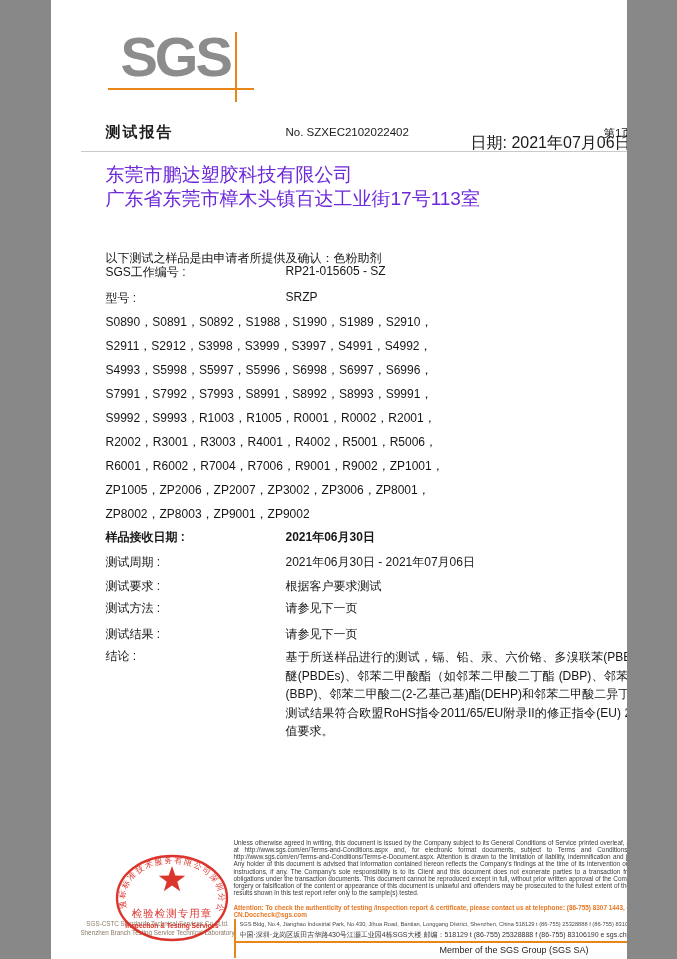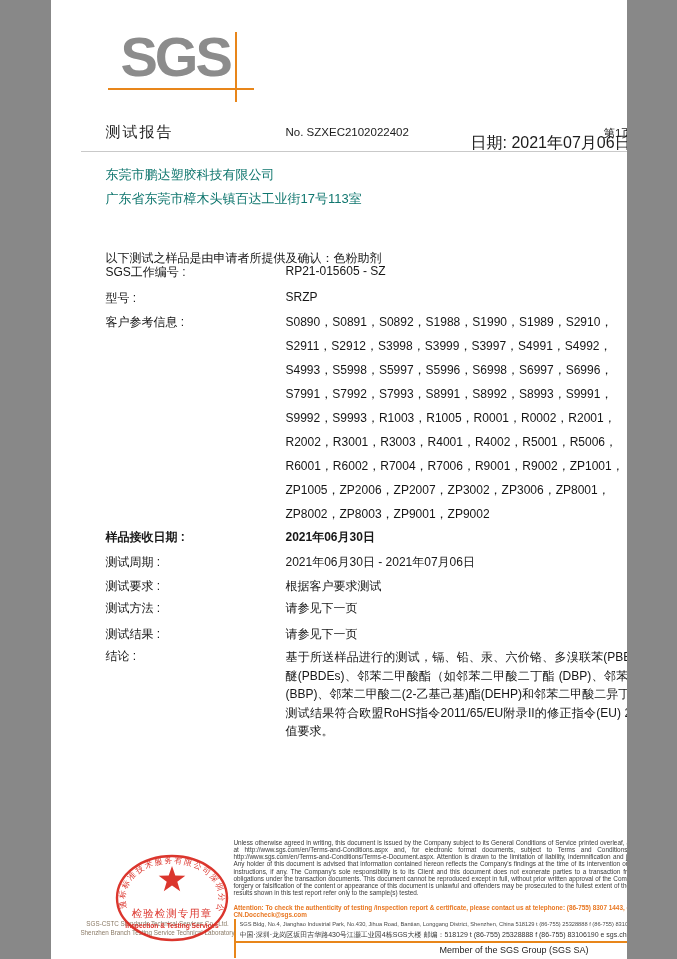--- a/index.html
+++ b/index.html
@@ -10,29 +10,29 @@
     font-family:"Liberation Sans", sans-serif; color:#1c1c1c;
   }
   
   .logo {
     position:absolute; left:70px; top:24px;
     font-size:56px; font-weight:bold; letter-spacing:-3px; color:#8c8c8c;
   }
   .logo-hline { position:absolute; left:57px; top:88px; width:146px; height:2px; background:#e8861a; }
   .logo-vline { position:absolute; left:184px; top:32px; width:2px; height:70px; background:#e8861a; }
   .title-row { position:absolute; left:0; top:123px; width:677px; height:22px; }
-  .doc-title { position:absolute; left:55px; top:0; font-size:15px; font-weight:normal; letter-spacing:2px; }
+  .doc-title { position:absolute; left:55px; top:0; font-size:15px; font-weight:bold; letter-spacing:2px; }
   .report-no { position:absolute; left:235px; top:3px; font-size:11.5px; }
   .report-date { position:absolute; left:420px; top:10px; font-size:16px; }
   .report-page { position:absolute; left:553px; top:3px; font-size:11.5px; }
   .header-rule { position:absolute; left:30px; top:151px; width:618px; height:1px; background:#c9c9c9; }
   .tiny-mark { position:absolute; left:598px; top:138px; width:11px; height:8px; opacity:.8;
     background:linear-gradient(90deg,#a33 0 2px,#fff 2px 3px,#2a4d8f 3px 5px,#7fb6c4 5px 6px,#a33 6px 8px,#49507a 8px 11px); }
   
-  .applicant { position:absolute; left:55px; top:163px; font-size:13px; line-height:24px; color:#0f766e; }
+  .applicant { position:absolute; left:55px; top:163px; font-size:19px; line-height:24px; color:#6d28d9; }
   
   .statement { position:absolute; left:55px; top:250px; font-size:12px; color:#161616; }
   .fields { position:absolute; left:55px; top:264px; width:597px; }
   .frow { display:flex; align-items:flex-start; font-size:12px; }
   .frow .lbl { width:180px; flex:0 0 180px; color:#161616; }
   .frow .val { flex:1; color:#161616; }
   .pre { white-space:pre-line; }
   .r1 { margin-bottom:9px; }
   .r2 { margin-bottom:7px; }
   .r3 .val { line-height:24px; margin-top:-4px; }
@@ -97,21 +97,20 @@
   <div class="fields">
     <div class="frow r1">
       <span class="lbl">SGS工作编号 :</span>
       <span class="val">RP21-015605 - SZ</span>
     </div>
     <div class="frow r2">
       <span class="lbl">型号 :</span>
       <span class="val">SRZP</span>
     </div>
     <div class="frow r3">
-      <span class="lbl">客户参考信息 :</span>
       <span class="val pre">S0890，S0891，S0892，S1988，S1990，S1989，S2910，
 S2911，S2912，S3998，S3999，S3997，S4991，S4992，
 S4993，S5998，S5997，S5996，S6998，S6997，S6996，
 S7991，S7992，S7993，S8991，S8992，S8993，S9991，
 S9992，S9993，R1003，R1005，R0001，R0002，R2001，
 R2002，R3001，R3003，R4001，R4002，R5001，R5006，
 R6001，R6002，R7004，R7006，R9001，R9002，ZP1001，
 ZP1005，ZP2006，ZP2007，ZP3002，ZP3006，ZP8001，
 ZP8002，ZP8003，ZP9001，ZP9002</span>
     </div>

